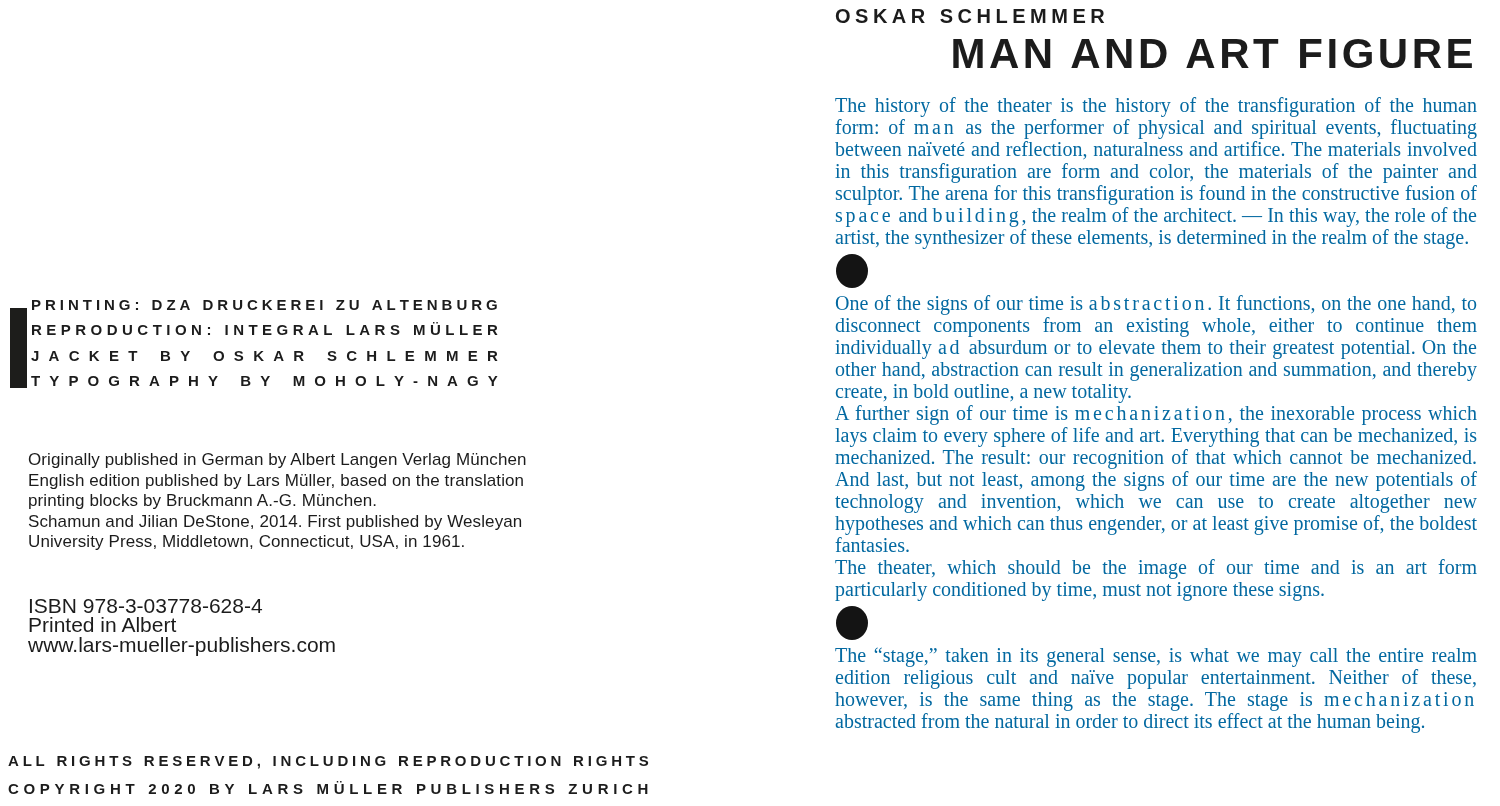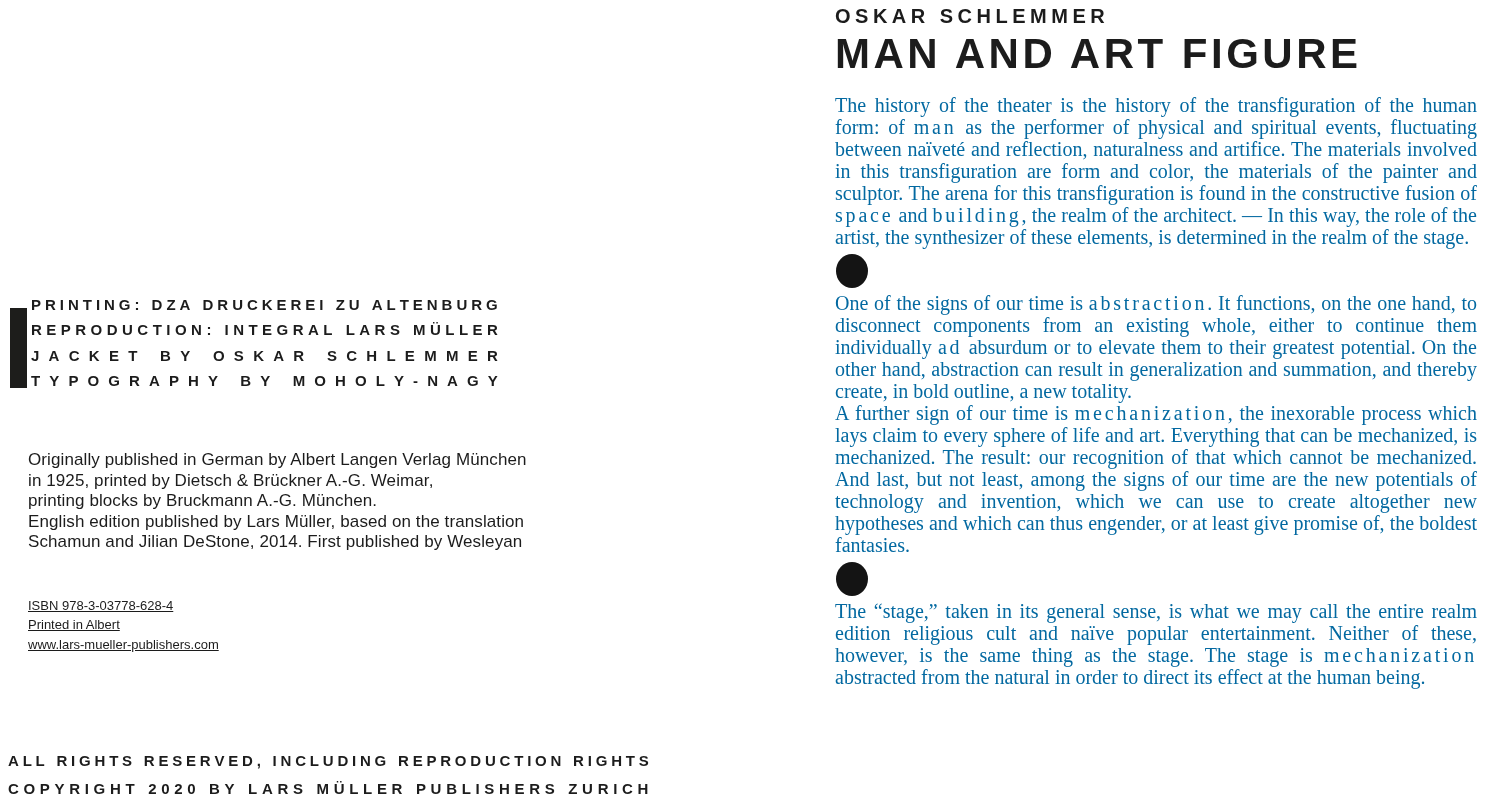--- a/index.html
+++ b/index.html
@@ -17,39 +17,39 @@
   .credits-bar { position:absolute; left:0; top:12px; width:17px; height:80px; background:#1d1d1b; }
   .credits-lines { margin-left:21px; }
   .credits-lines .line {
     width:467px; height:25.3px;
     display:flex; justify-content:space-between; align-items:flex-start;
     font-weight:bold; font-size:15px; line-height:17px;
   }
   .credits-lines .line span { white-space:pre; }
 
   .pub-block { position:absolute; left:28px; top:450px; font-size:17px; line-height:20.6px; letter-spacing:0.1px; }
-  .isbn-block { position:absolute; left:28px; top:596px; font-size:13px; line-height:19.3px;text-decoration:underline; }
+  .isbn-block { position:absolute; left:28px; top:596px; font-size:21px; line-height:19.3px; }
 
   .rights-block { position:absolute; left:8px; top:752px; }
   .rights-block .line {
     width:641px; height:28px;
     display:flex; justify-content:space-between; align-items:flex-start;
     font-weight:bold; font-size:15px; line-height:17px;
   }
   .rights-block .line span { white-space:pre; }
 
   
   .essay-page { position:absolute; left:835px; top:0; width:642px; height:806px; }
   .essay-author {
     margin:6px 0 0 0; font-weight:bold; font-size:20px; line-height:20px;
     letter-spacing:4.5px; color:#1c1c1c;
   }
   .essay-title {
     margin:6px 0 0 0; font-weight:bold; font-size:42px; line-height:44px;
-    letter-spacing:3.5px; color:#1c1c1c;
+    letter-spacing:3.5px; color:#1c1c1c;text-align:right;
   }
   .essay-body {
     margin-top:18px;
     font-family:"Liberation Serif", serif;
     font-size:20px; line-height:22px;
     text-align:justify; color:#0369a1;
   }
   .essay-body p { margin:0; }
   .essay-body .em { letter-spacing:2.8px; }
   .dot {
@@ -191,24 +191,24 @@
           <span>N</span>
           <span>A</span>
           <span>G</span>
           <span>Y</span>
         </div>
       </div>
   </div>
 
   <div class="pub-block">
       <div class="line">Originally published in German by Albert Langen Verlag München</div>
-      <div class="line">in 1925, printed by Dietsch &amp; Brückner A.-G. Weimar,</div>
+      <div class="line">English edition published by Lars Müller, based on the translation</div>
       <div class="line">printing blocks by Bruckmann A.-G. München.</div>
-      <div class="line">English edition published by Lars Müller, based on the translation</div>
       <div class="line">Schamun and Jilian DeStone, 2014. First published by Wesleyan</div>
+      <div class="line">University Press, Middletown, Connecticut, USA, in 1961.</div>
     </div>
 
   <div class="isbn-block">
     <div>ISBN 978-3-03778-628-4</div>
     <div>Printed in Albert</div>
     <div>www.lars-mueller-publishers.com</div>
   </div>
 
   <div class="rights-block">
       <div class="line">
@@ -317,16 +317,17 @@
 </div>
 
 <div class="essay-page">
   <div class="essay-author">OSKAR SCHLEMMER</div>
   <div class="essay-title">MAN AND ART FIGURE</div>
   <div class="essay-body">
       <p><span>The history of the theater is the history of the transfiguration of the human form: of </span><span class="em">man</span><span> as the performer of physical and spiritual events, fluctuating between naïveté and reflection, naturalness and artifice. The materials involved in this transfiguration are form and color, the materials of the painter and sculptor. The arena for this transfiguration is found in the constructive fusion of </span><span class="em">space</span><span> and </span><span class="em">building</span><span>, the realm of the architect. — In this way, the role of the artist, the synthesizer of these elements, is determined in the realm of the stage.</span></p>
       <div class="dot"></div>
       <p><span>One of the signs of our time is </span><span class="em">abstraction</span><span>. It functions, on the one hand, to disconnect components from an existing whole, either to continue them individually </span><span class="em">ad</span><span> absurdum or to elevate them to their greatest potential. On the other hand, abstraction can result in generalization and summation, and thereby create, in bold outline, a new totality.</span></p>
       <p><span>A further sign of our time is </span><span class="em">mechanization</span><span>, the inexorable process which lays claim to every sphere of life and art. Everything that can be mechanized, is mechanized. The result: our recognition of that which cannot be mechanized. And last, but not least, among the signs of our time are the new potentials of technology and invention, which we can use to create altogether new hypotheses and which can thus engender, or at least give promise of, the boldest fantasies.</span></p>
+      <p><span>The theater, which should be the image of our time and is an art form particularly conditioned by time, must not ignore these signs.</span></p>
       <div class="dot"></div>
       <p><span>The “stage,” taken in its general sense, is what we may call the entire realm edition religious cult and naïve popular entertainment. Neither of these, however, is the same thing as the stage. The stage is </span><span class="em">mechanization</span><span> abstracted from the natural in order to direct its effect at the human being.</span></p>
     </div>
 </div>
 
 </body></html>

